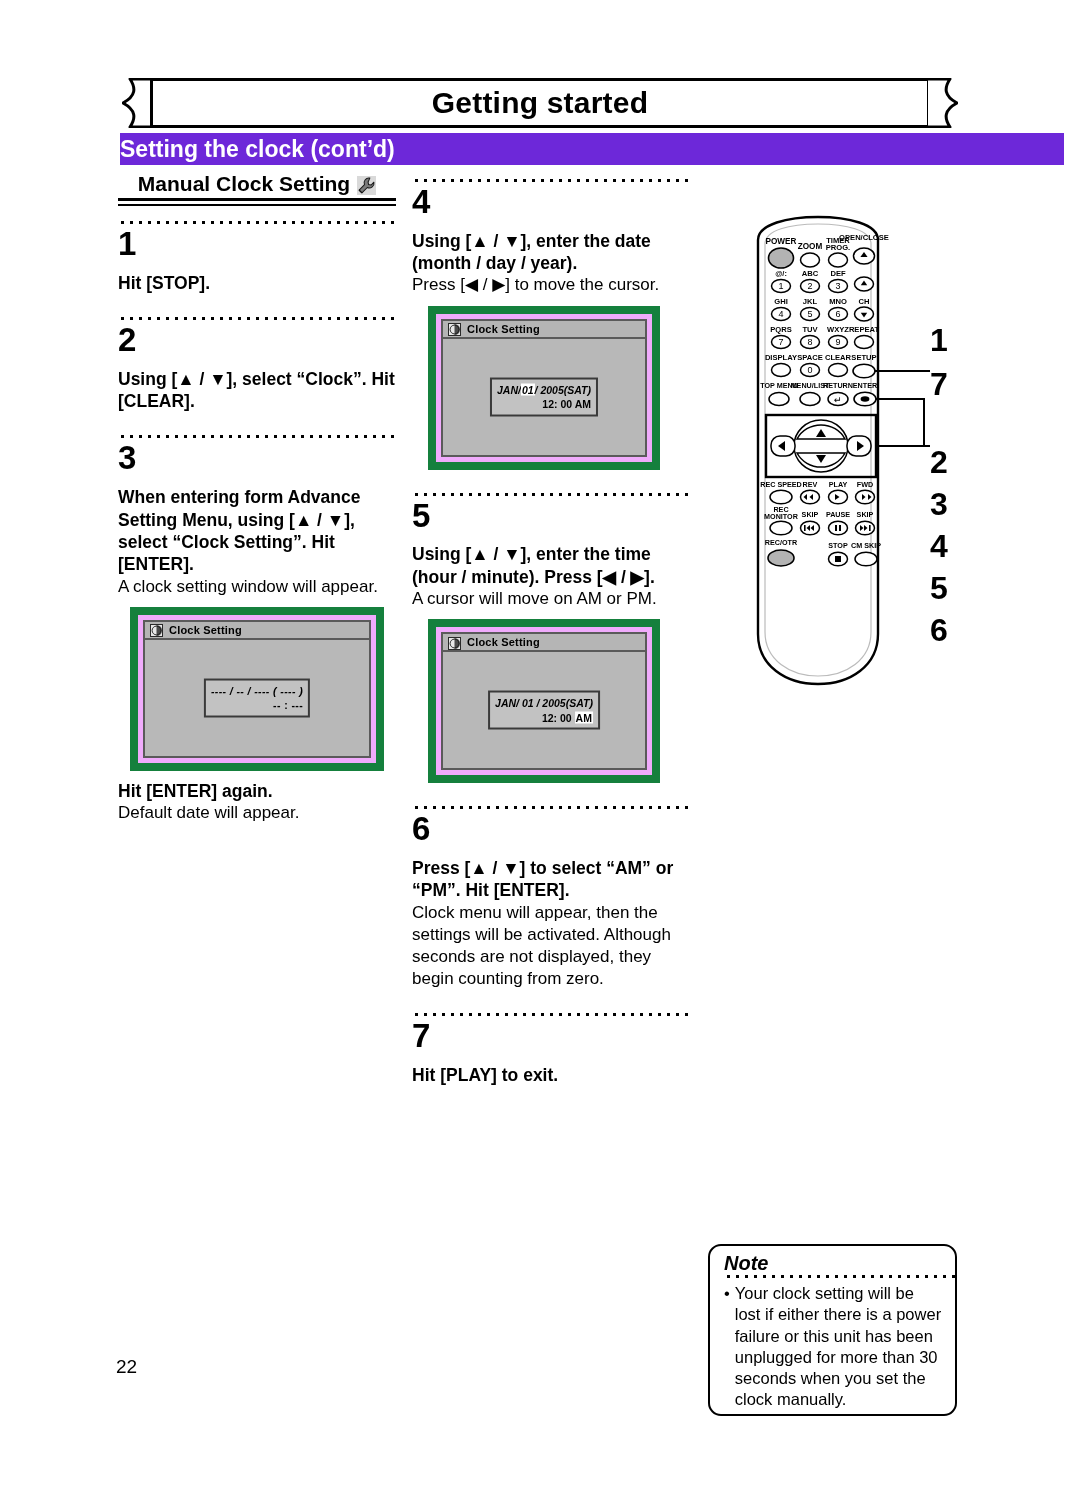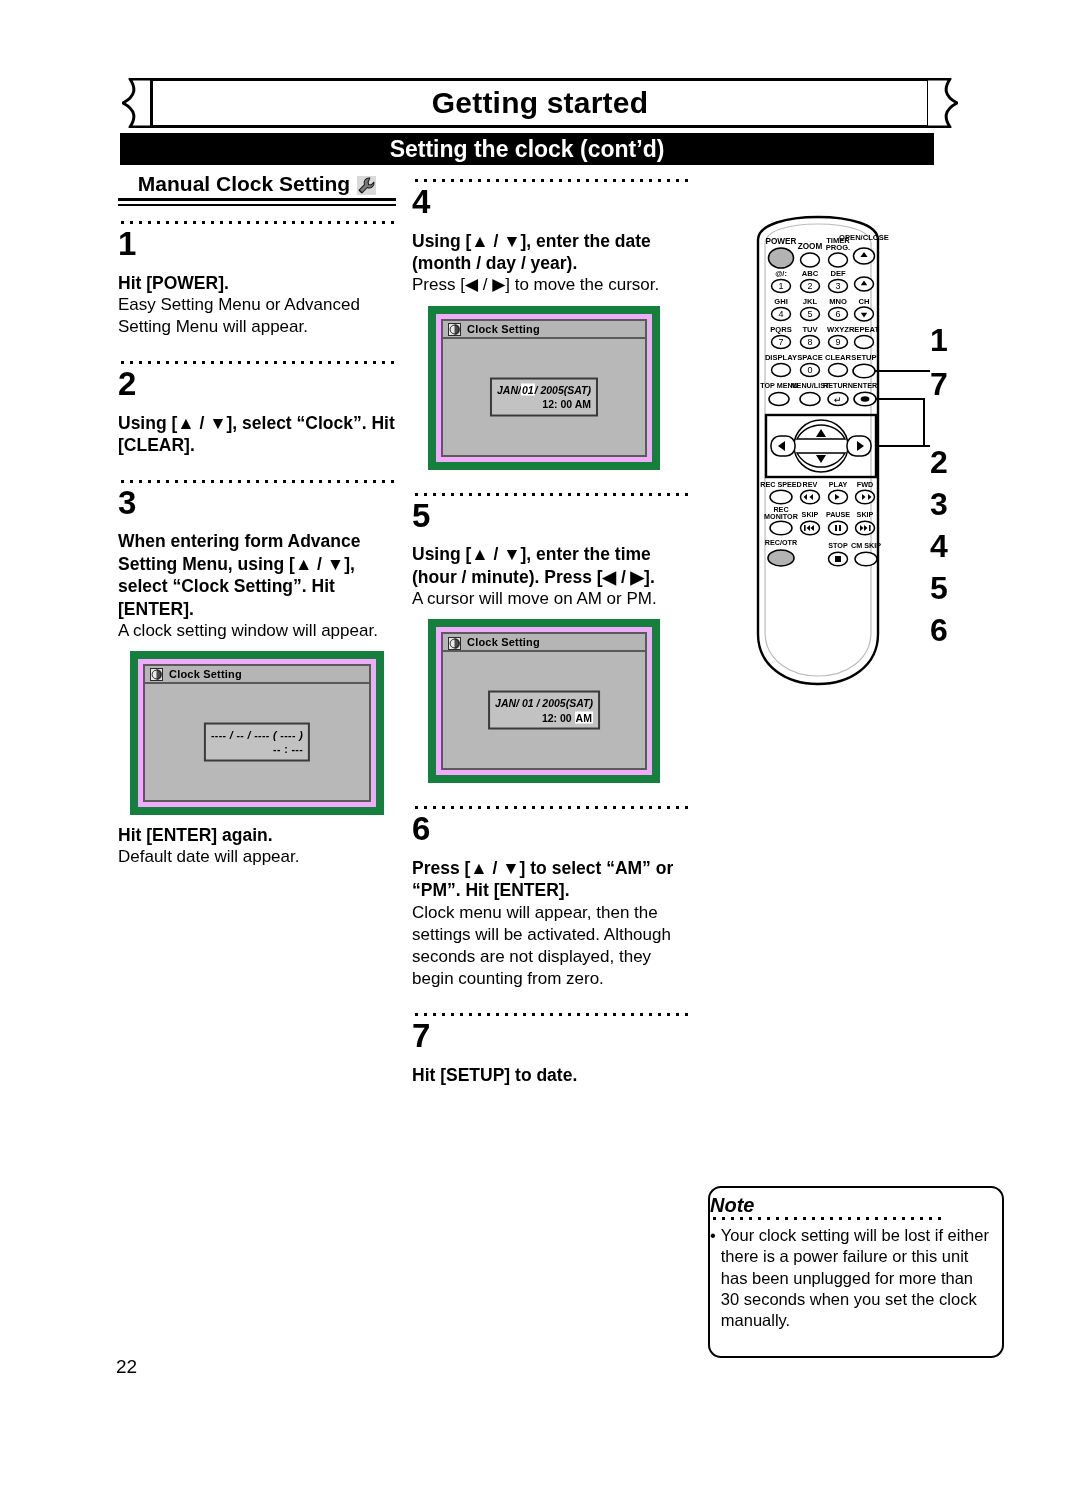--- a/index.html
+++ b/index.html
@@ -23,23 +23,23 @@
   .banner-title{
     font-size:30px;font-weight:bold;letter-spacing:.2px;
     font-family:"Liberation Sans", sans-serif;
   }
   .banner-end{position:absolute;top:0;width:30px;height:50px;}
   .banner-end.left{left:0;}
   .banner-end.right{right:0;}
 
   
   .section-bar{
-    position:absolute;left:120px;top:133px;width:814px;height:32px;
-    background:#000000;color:#fff;
-    display:flex;align-items:center;justify-content:center;
+    position:absolute;left:120px;top:133px;width:944px;height:32px;
+    background:#6d28d9;color:#fff;
+    display:flex;align-items:center;justify-content:flex-start;
   }
   .section-bar span{font-size:23px;font-weight:bold;}
 
   
   .col{position:absolute;}
   .col-left{left:118px;top:172px;width:278px;}
   .col-mid{left:412px;top:178px;width:278px;}
 
   
   .subhead{
@@ -91,23 +91,23 @@
   .hl{background:#ffffff;padding:0 1px;}
   .osd-blank .r1,.osd-blank .r2{letter-spacing:.4px;}
 
   
   .remote-wrap{position:absolute;left:718px;top:214px;width:250px;height:480px;}
   .callouts{position:absolute;left:930px;top:324px;width:40px;}
   .callout{font-size:32px;font-weight:bold;line-height:1.0;}
 
   
   .note{
-    position:absolute;left:708px;top:1186px;width:296px;height:172px;
+    position:absolute;left:708px;top:1244px;width:249px;height:172px;
     border:2.5px solid #000;border-radius:13px;background:#fff;
-    padding:7px 12px 0 0;box-sizing:border-box;
+    padding:7px 12px 0 14px;box-sizing:border-box;
   }
   .note-title{font-size:20px;font-weight:bold;font-style:italic;line-height:1;margin-bottom:1px;}
   .note-dot{
     height:5px;width:232px;margin-bottom:4px;
     background-image:radial-gradient(circle, #000 1.6px, rgba(0,0,0,0) 1.9px);
     background-size:9px 5px;background-repeat:repeat-x;background-position:0 center;
   }
   .note-body{font-size:16.5px;line-height:1.29;display:flex;gap:5px;}
   .note-bullet{flex:0 0 auto;}
 
@@ -144,22 +144,21 @@
           <rect x="0" y="0" width="20" height="20" fill="#d9d9d9"></rect>
           <path d="M13.5 2.2 a5 5 0 0 0-5.6 6.9 L2.2 14.8 l3 3 5.7-5.7 a5 5 0 0 0 6.9-5.6 l-3 3 -2.6-.5 -.5-2.6z" fill="#7a7a7a" stroke="#1a1a1a" stroke-width="1.1" stroke-linejoin="round"></path>
           <path d="M2.2 14.8 l3 3" stroke="#111" stroke-width="1.2"></path>
         </svg>
       </span>
     </div>
     <div class="subhead-rule"></div>
 
     <div class="dotrule w-left"></div>
     <div class="stepnum">1</div>
-    <div class="step-bold">Hit [POWER].</div>
-    <div class="step-body">Easy Setting Menu or Advanced Setting Menu will appear.</div>
+    <div class="step-bold">Hit [STOP].</div>
 
     <div class="gap-md"></div>
 
     <div class="dotrule w-left"></div>
     <div class="stepnum">2</div>
     <div class="step-bold">Using [▲ / ▼], select “Clock”. Hit [CLEAR].</div>
 
     <div class="gap-md"></div>
 
     <div class="dotrule w-left"></div>
@@ -251,21 +250,21 @@
 
     <div class="dotrule w-mid"></div>
     <div class="stepnum">6</div>
     <div class="step-bold">Press [▲ / ▼] to select “AM” or “PM”. Hit [ENTER].</div>
     <div class="step-body">Clock menu will appear, then the settings will be activated. Although seconds are not displayed, they begin counting from zero.</div>
 
     <div class="gap-md"></div>
 
     <div class="dotrule w-mid"></div>
     <div class="stepnum">7</div>
-    <div class="step-bold">Hit [SETUP] to date.</div>
+    <div class="step-bold">Hit [PLAY] to exit.</div>
   </div>
 
   <div class="remote-wrap">
     <svg width="250" height="480" viewBox="0 0 250 480">
 
       <path d="M40 26 C40 10 70 3 100 3 C130 3 160 10 160 26 L160 420 C160 452 132 470 100 470 C68 470 40 452 40 420 Z" fill="#fff" stroke="#000" stroke-width="2.4"></path>
       <path d="M47 30 C47 16 72 10 100 10 C128 10 153 16 153 30 L153 418 C153 446 128 462 100 462 C72 462 47 446 47 418 Z" fill="#fff" stroke="#bbb" stroke-width="1.2"></path>
 
       <text x="63" y="30" font-size="8.2" font-weight="bold" font-family="Liberation Sans, sans-serif" text-anchor="middle">POWER</text>
       <ellipse cx="63" cy="44" rx="12.5" ry="10" fill="#b3b3b3" stroke="#000" stroke-width="1.6"></ellipse>

